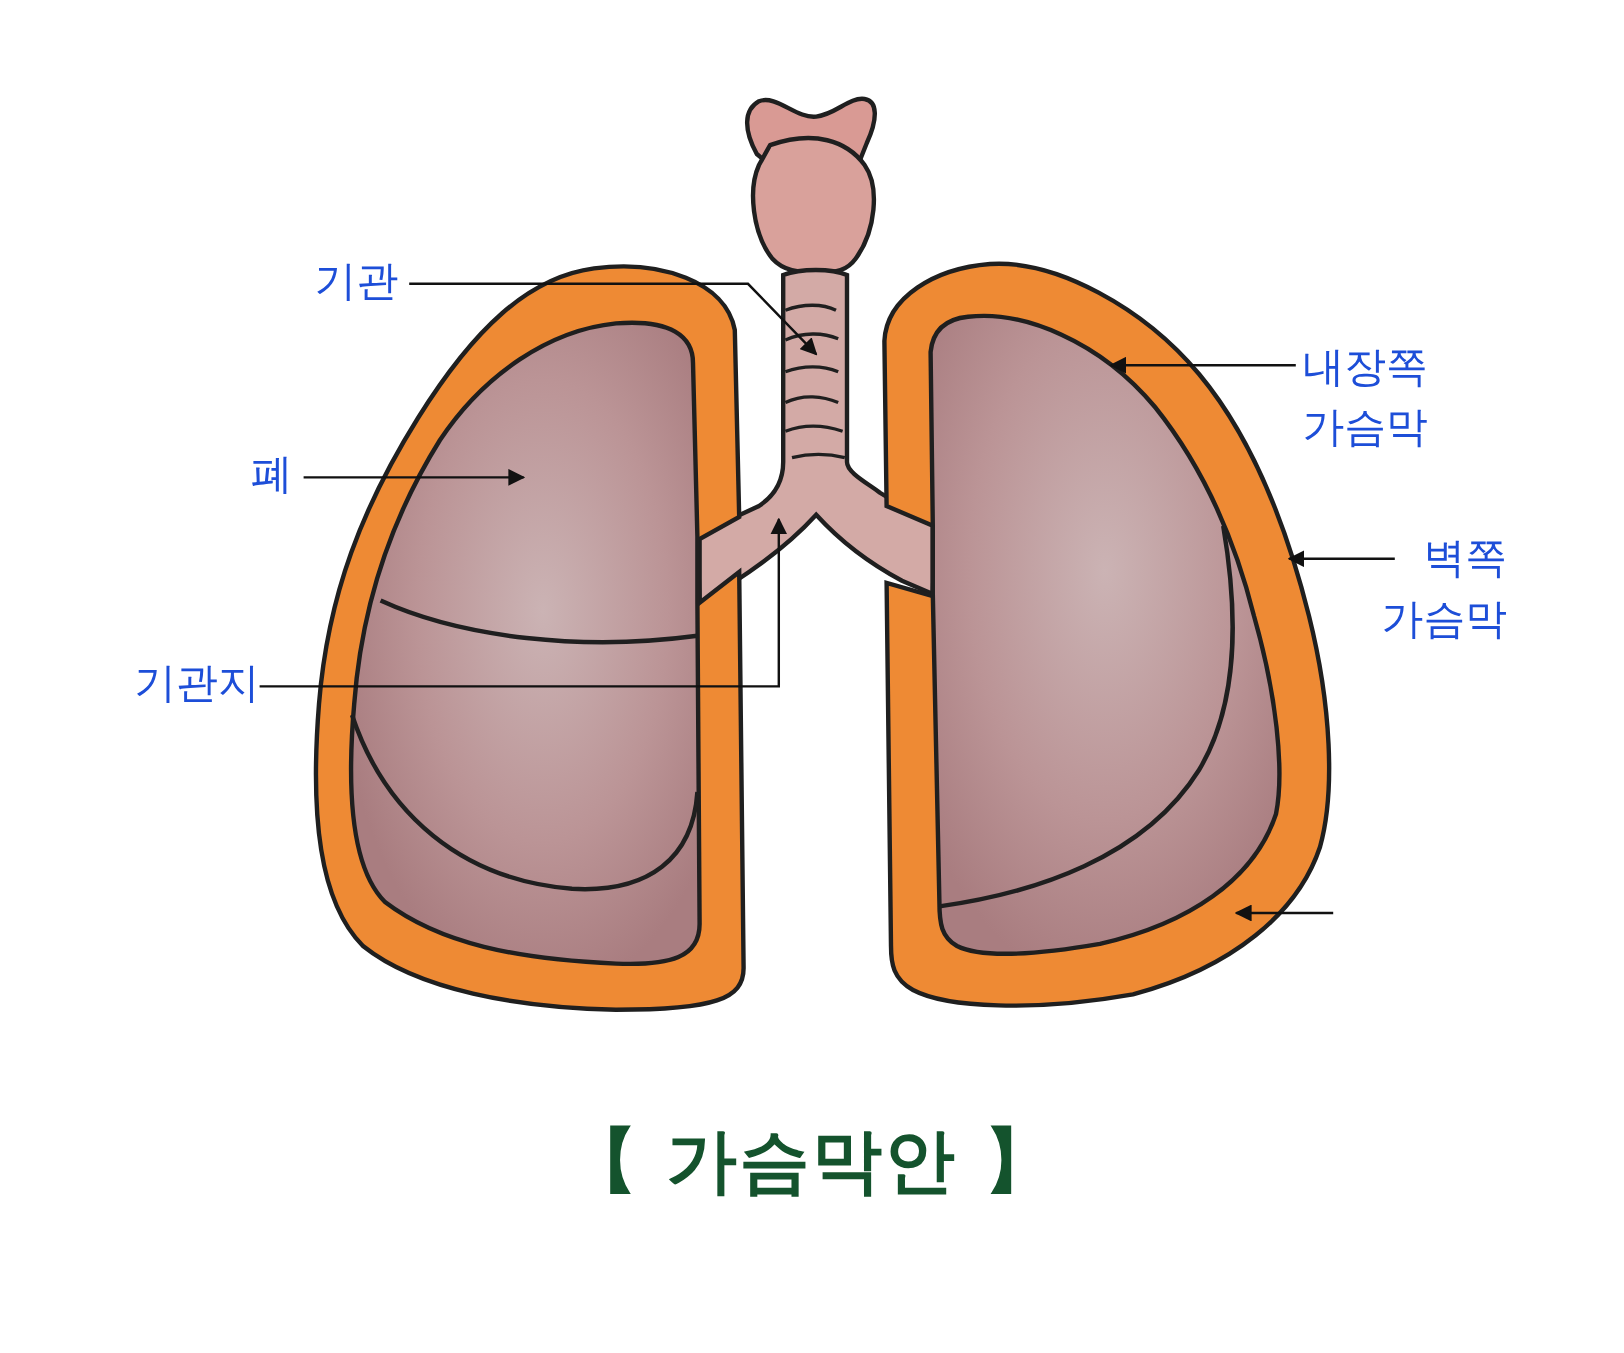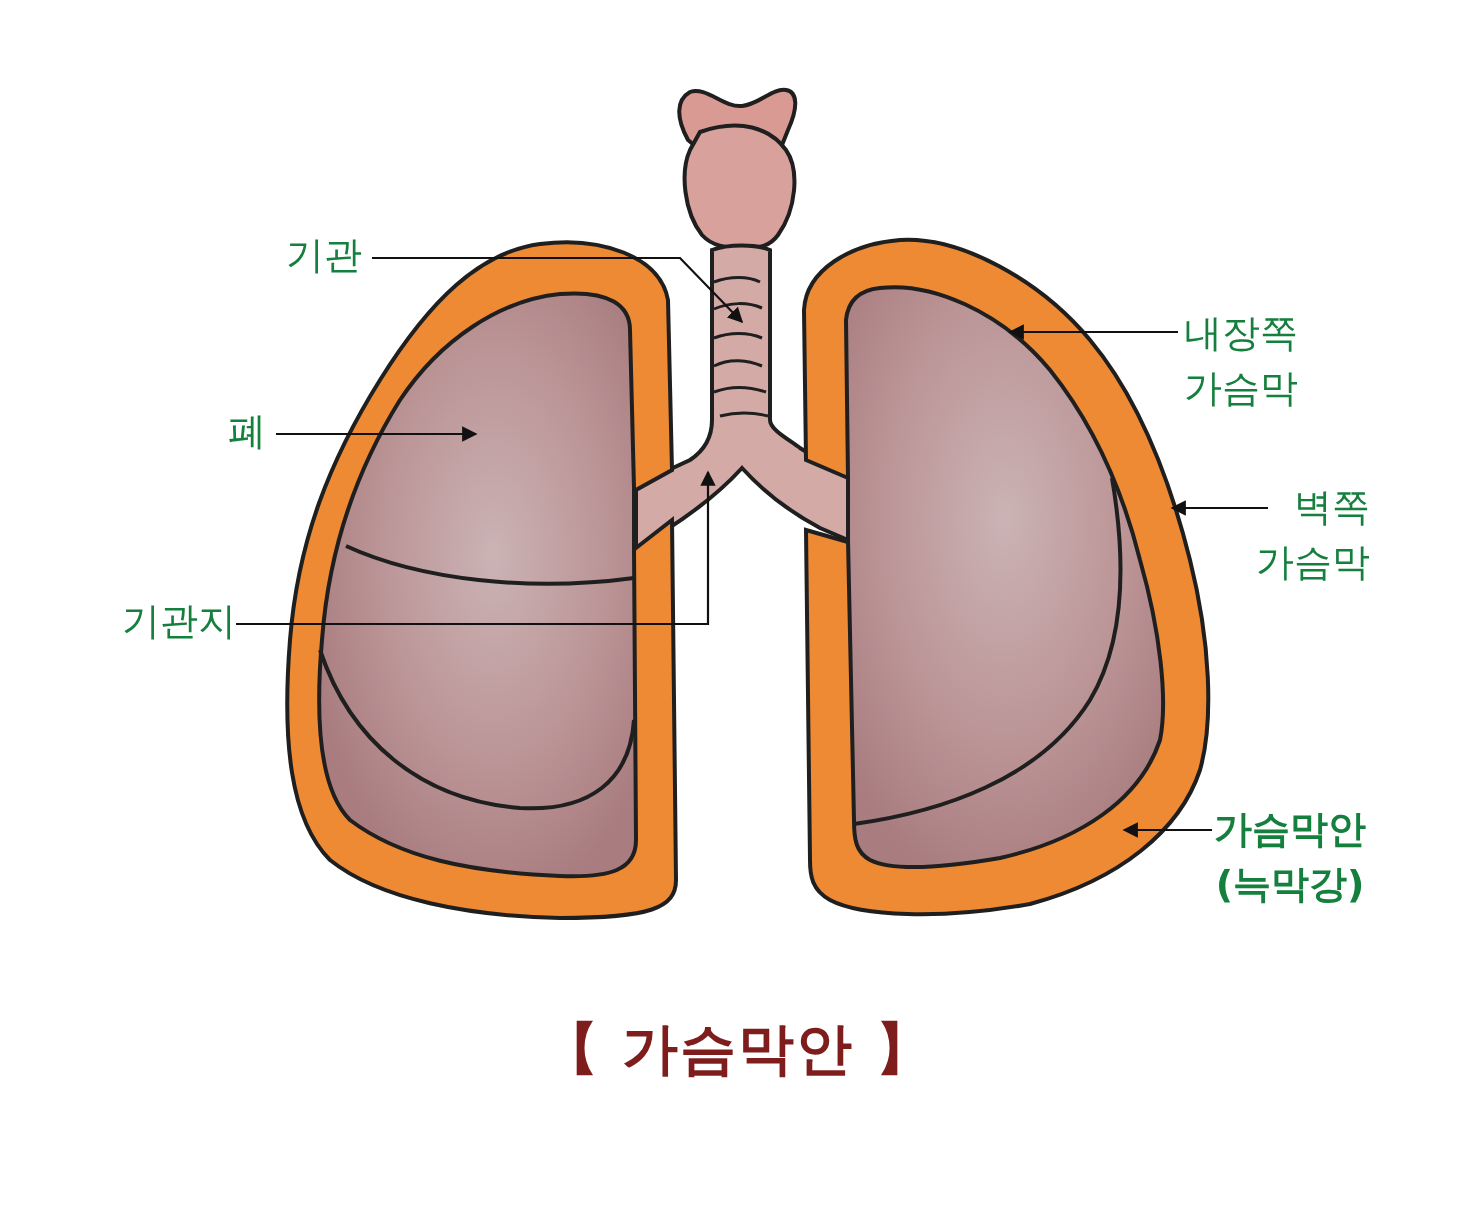--- a/index.html
+++ b/index.html
@@ -1,23 +1,23 @@
 <!DOCTYPE html>
 <html><head>
   <meta charset="utf-8">
   <style>
     html, body { margin: 0; padding: 0; background: #ffffff; }
     body { width: 1476px; height: 1230px; position: relative; overflow: hidden;
            font-family: "DejaVu Sans", sans-serif; color: #1a1a1a; }
     #stage { position: absolute; left: 0; top: 0; width: 1476px; height: 1230px; }
-    .lbl { position: absolute; font-size: 38px; line-height: 1.45; color: #15803d; white-space: nowrap; }
+    .lbl { position: absolute; font-size: 38px; line-height: 1.45; color: #1d4ed8; white-space: nowrap; }
     .lbl.bold { font-weight: bold; }
     .lbl.right { text-align: center; }
     #title { position: absolute; left: 0; width: 1476px; top: 1012px; text-align: center;
-             font-size: 56px; font-weight: bold; color: #7f1d1d; letter-spacing: 2px; }
+             font-size: 64px; font-weight: bold; color: #14532d; letter-spacing: 2px; }
   </style>
 </head>
 <body>
 
 <div id="stage">
   <svg width="1476" height="1230" viewBox="0 0 1476 1230">
     <defs>
       <radialGradient id="lungGradL" cx="0.55" cy="0.45" r="0.6">
         <stop offset="0" stop-color="#cbb3b4"></stop>
         <stop offset="0.6" stop-color="#bb9496"></stop>
@@ -79,19 +79,15 @@
   <div class="lbl right" style="left:1184px; top:306px;">
     <div>내장쪽</div>
     <div>가슴막</div>
   </div>
 
   <div class="lbl right" style="left:1256px; top:480px;text-align:right;">
     <div>벽쪽</div>
     <div>가슴막</div>
   </div>
 
-  <div class="lbl right bold" style="left:1214px; top:802px;">
-    <div>가슴막안</div>
-    <div>(늑막강)</div>
-  </div>
 
   <div id="title">【 가슴막안 】</div>
 </div>
 
 </body></html>

